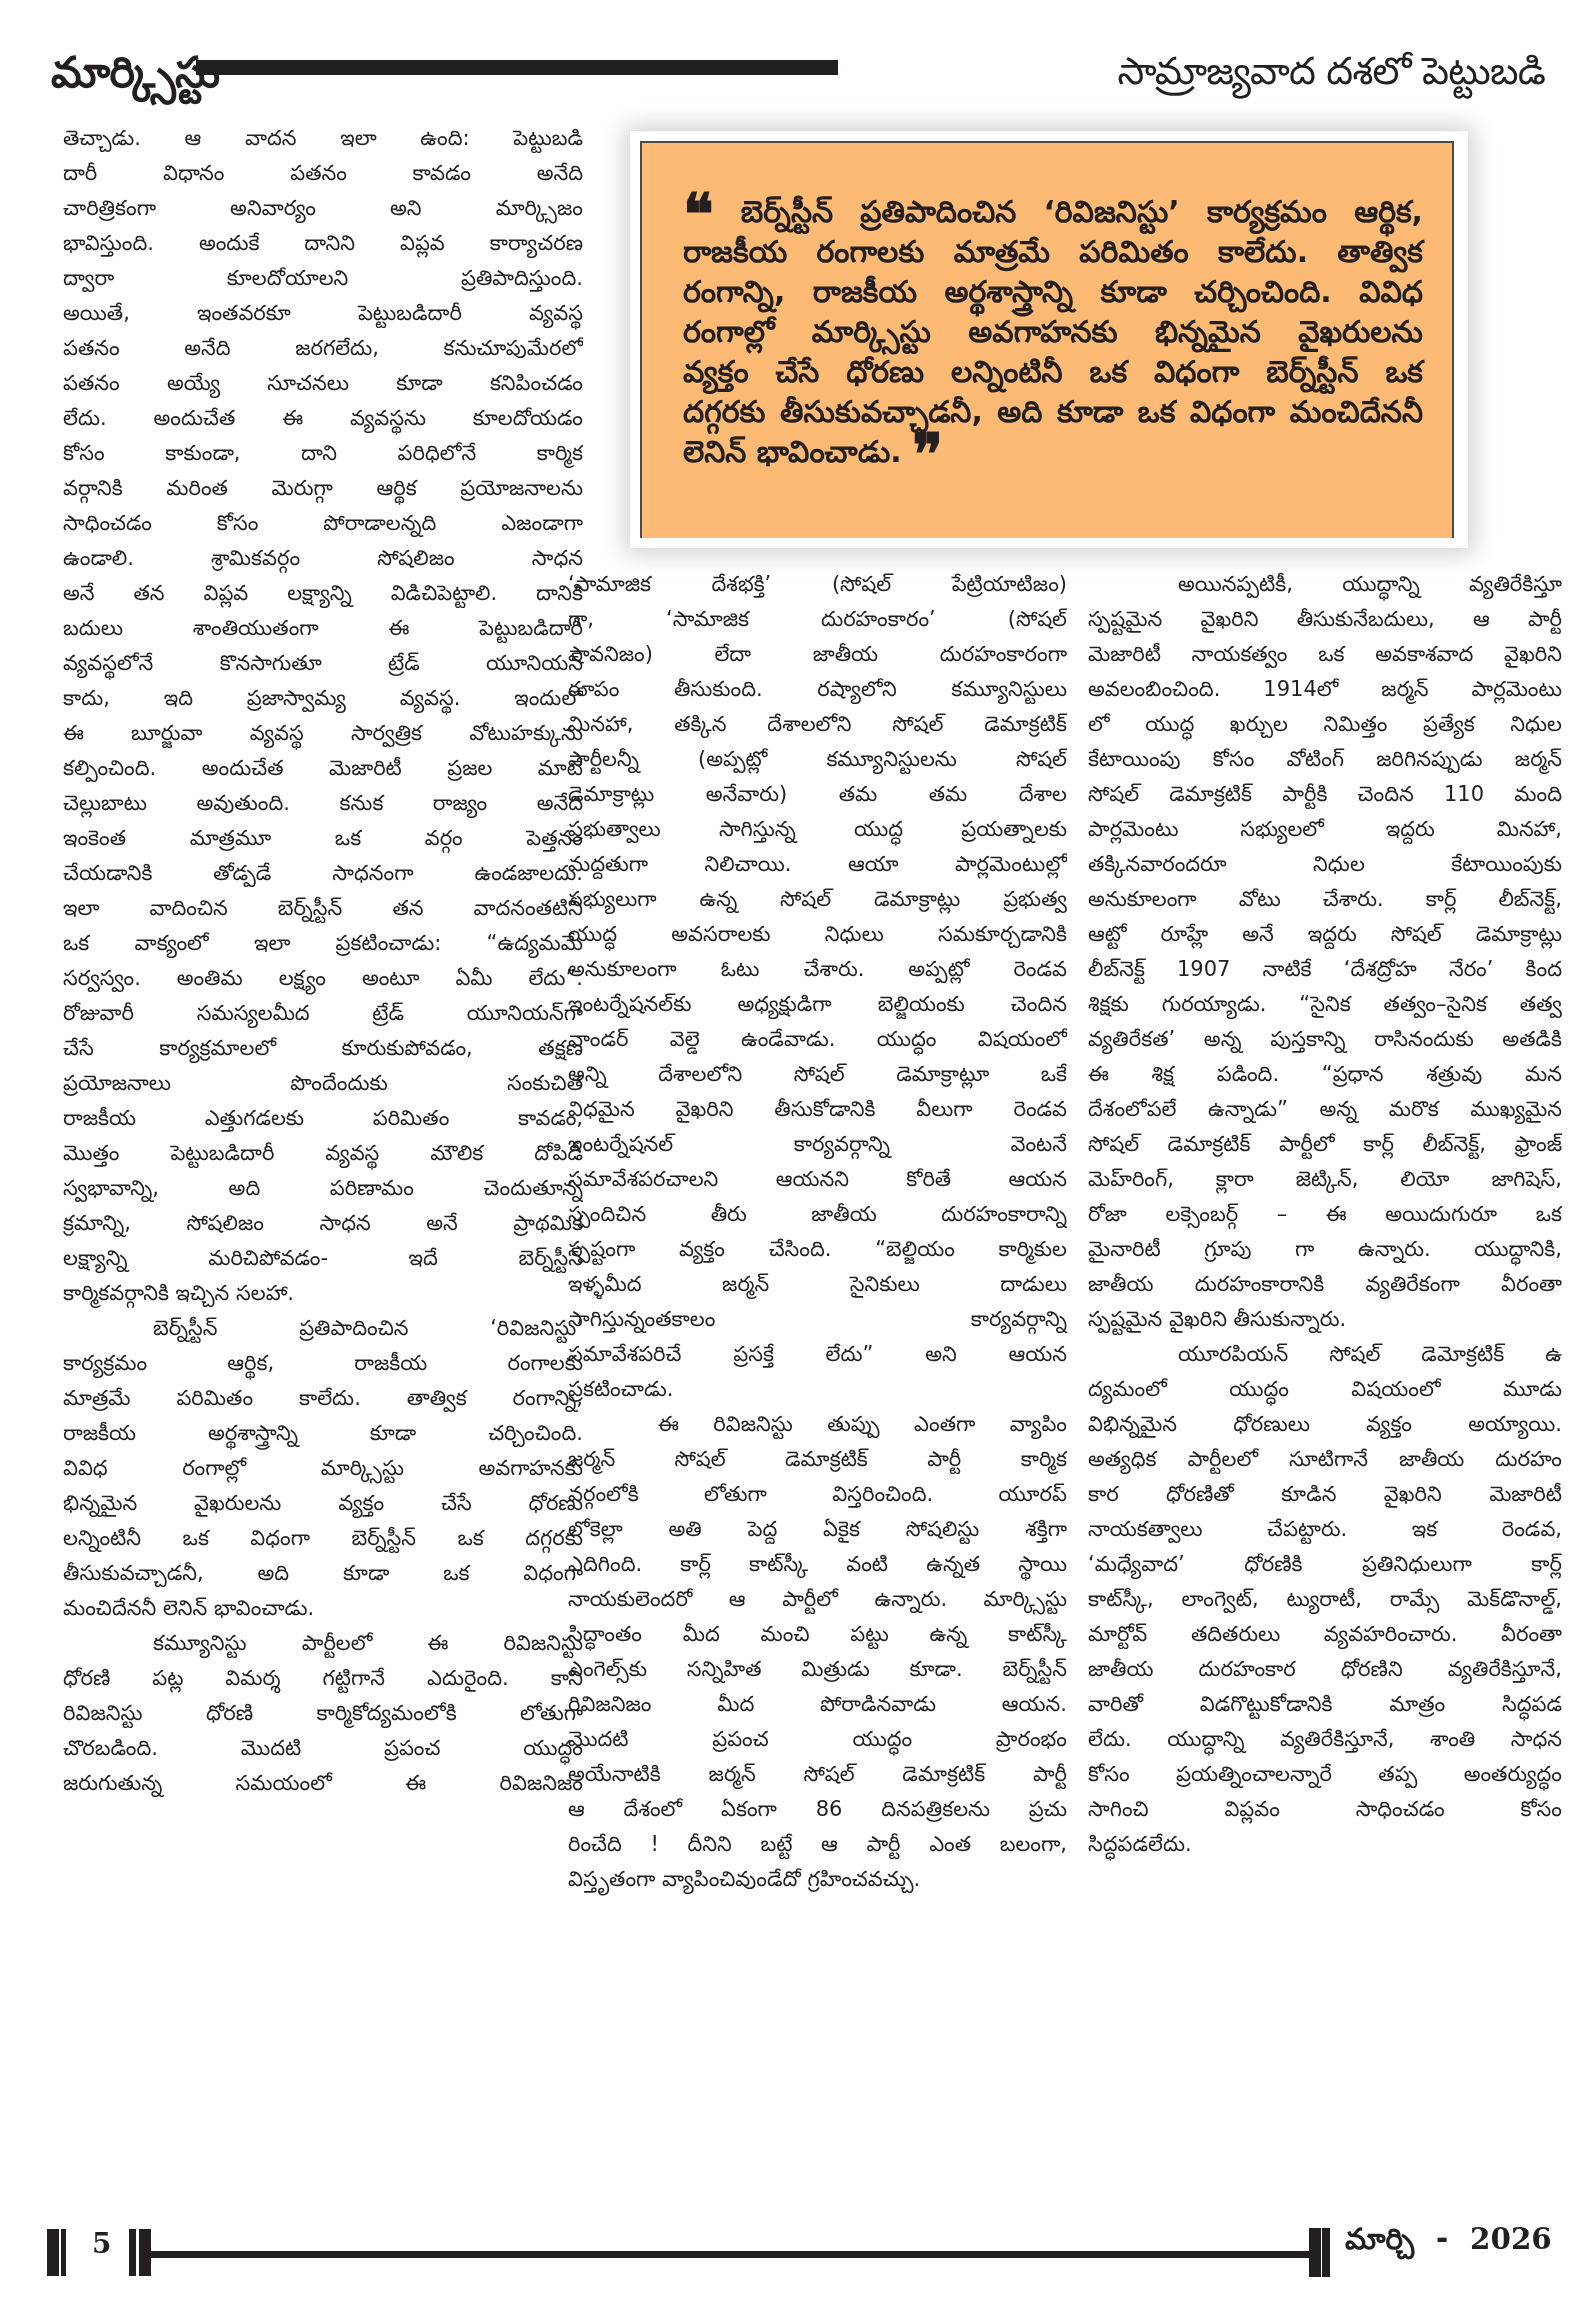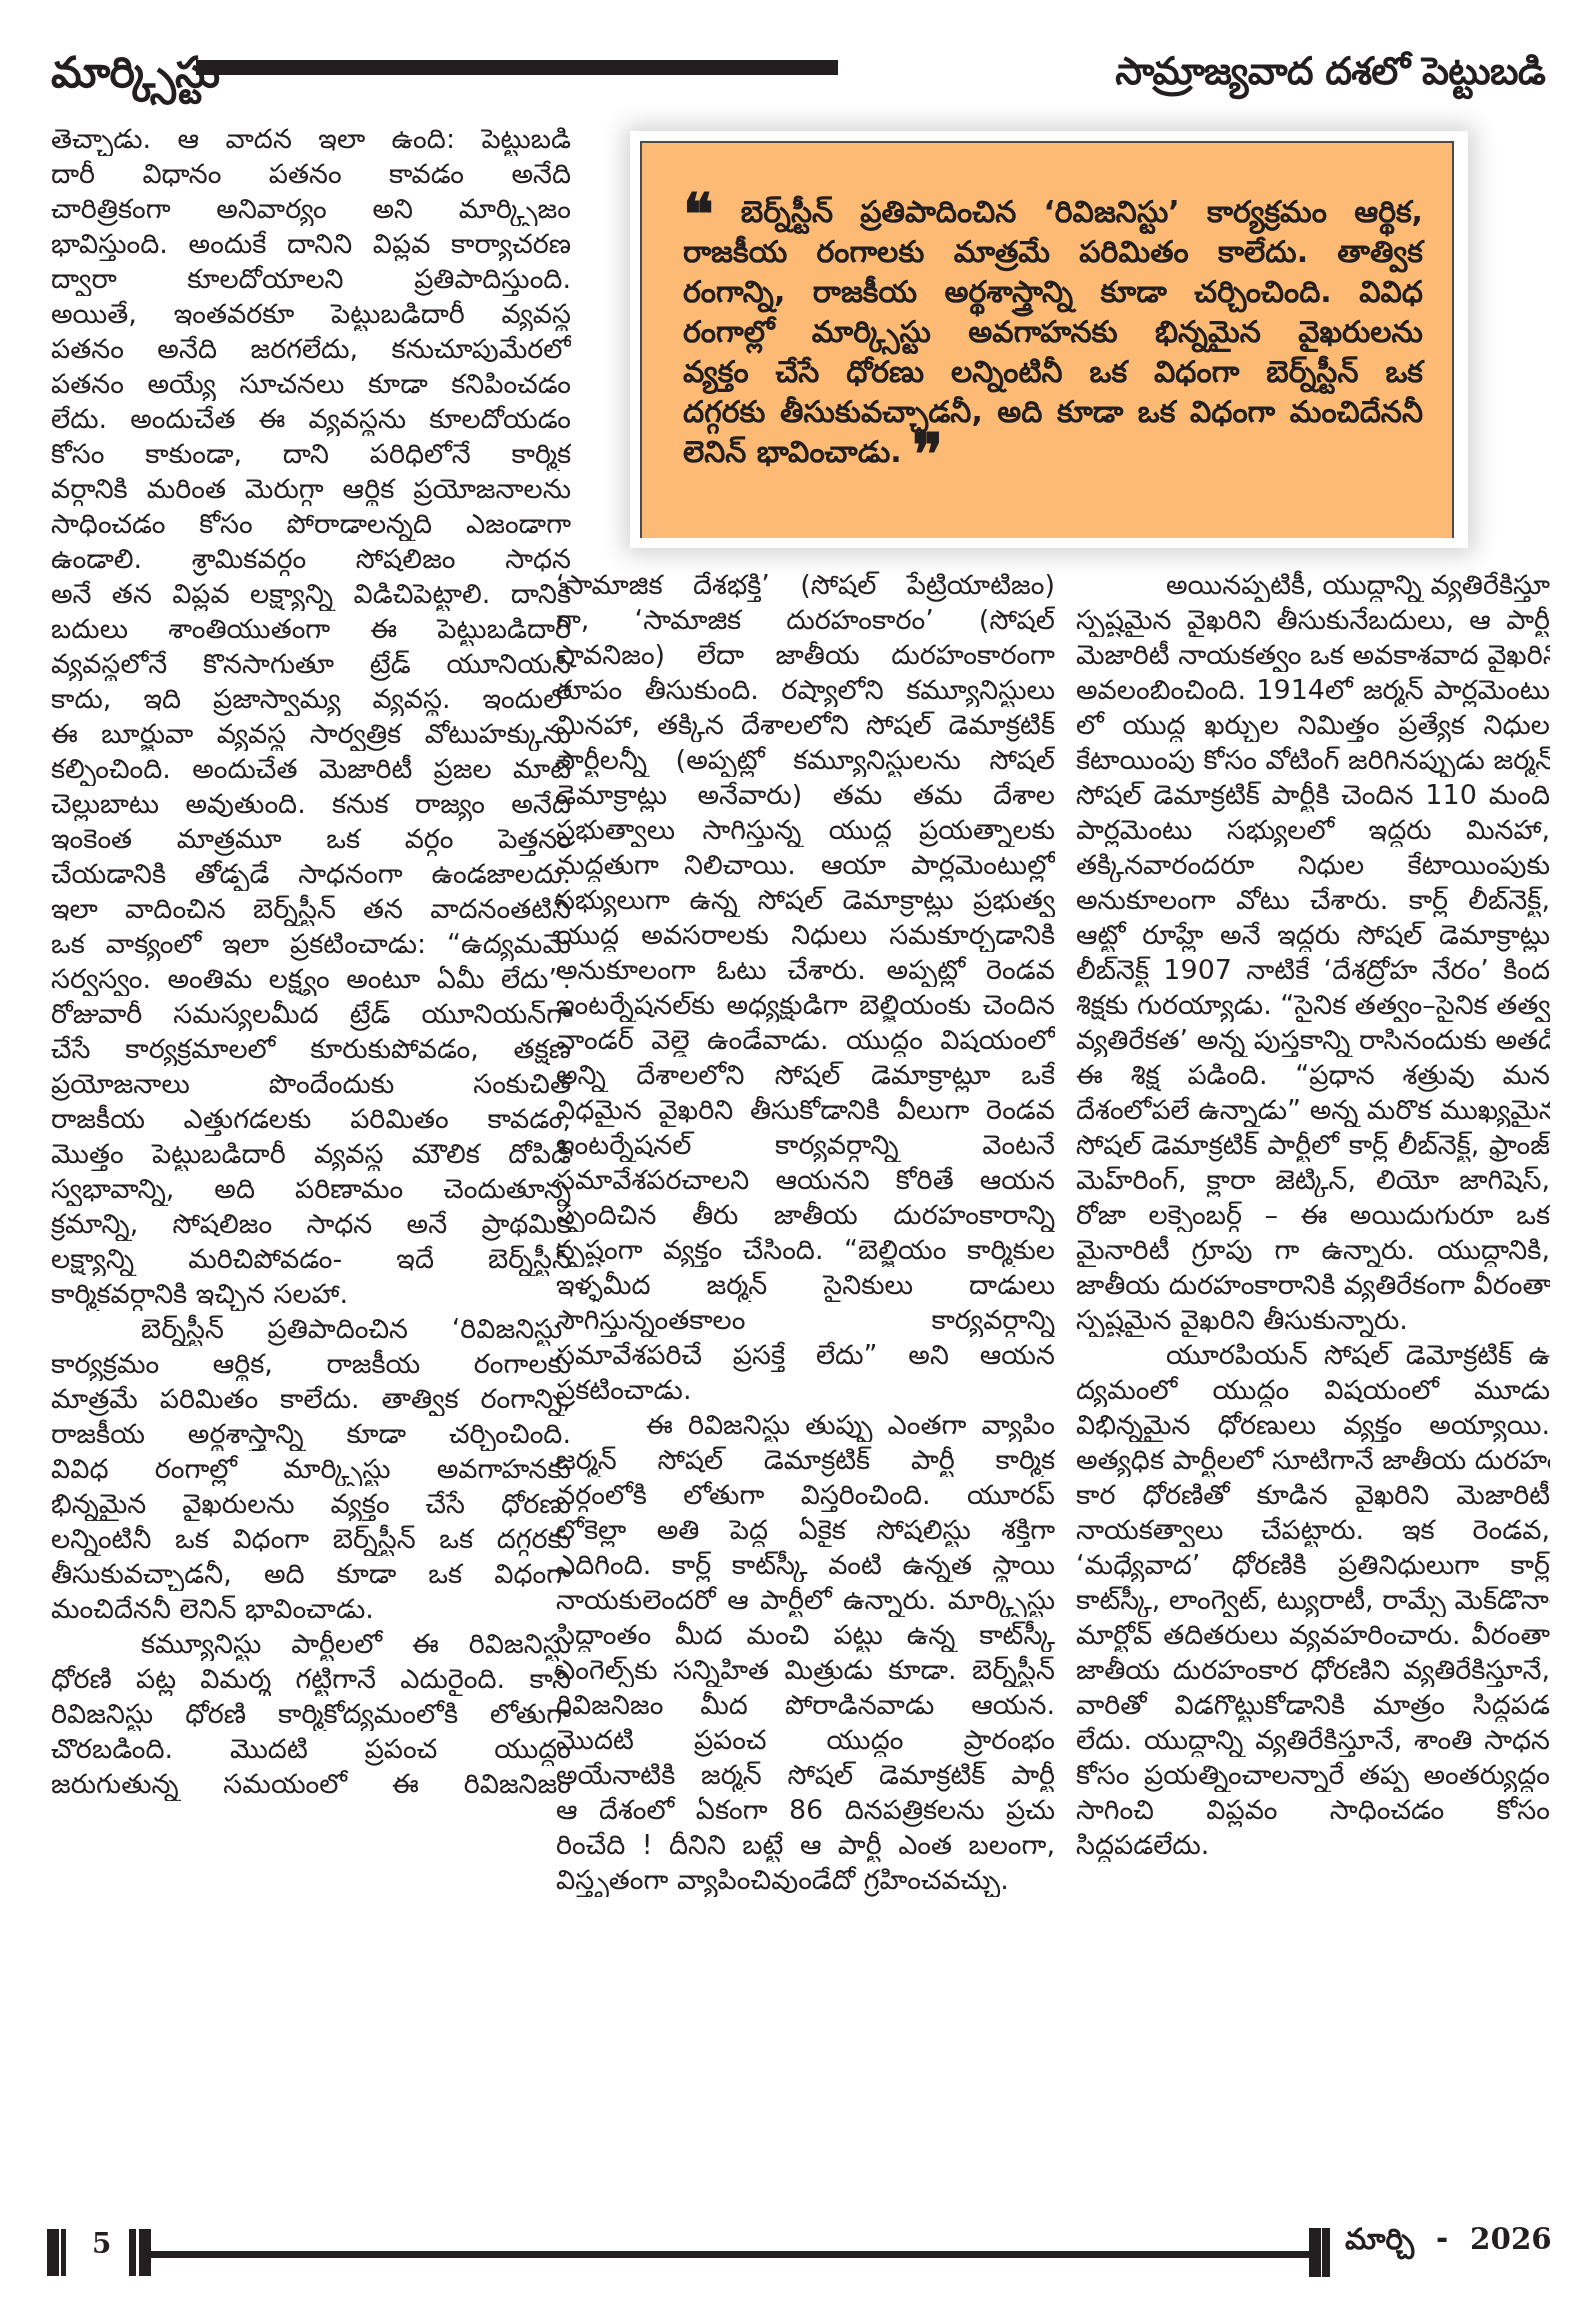--- a/index.html
+++ b/index.html
@@ -1,21 +1,21 @@
 <!DOCTYPE html>
 <html style="font-size:13px"><head>
 <meta charset="utf-8">
 <style>
   html, body { margin: 0; padding: 0; background: #ffffff; }
   body { width: 1594px; height: 2319px; position: relative; overflow: hidden;
          font-family: "DejaVu Sans", "Liberation Sans", sans-serif; color: #231f20; }
   .hdr-left { position: absolute; left: 51px; top: 47px; font-size: 43px; font-weight: bold; letter-spacing: -0.8px; }
   .hdr-bar { position: absolute; left: 196px; top: 60px; width: 642px; height: 14.7px; background: #231f20; }
-  .hdr-right { position: absolute; right: 49px; top: 49px; font-size: 38px; font-weight: bold; letter-spacing: -0.8px; }
-  .col { position: absolute; font-size: 27px; line-height: 35px; text-align: justify; text-align-last: justify; }
+  .hdr-right { position: absolute; right: 49px; top: 49px; font-size: 38px; font-weight: normal; letter-spacing: -0.8px; }
+  .col { position: absolute; font-size: 21px; line-height: 35px; text-align: justify; text-align-last: justify; margin-left: 12px; }
   .col .ln { display: block; white-space: nowrap; overflow: hidden; text-align: justify; text-align-last: justify; }
   .col .ln.last { text-align-last: left; }
   .col .ln.ind { text-indent: 90px; }
   #col-left { left: 51px; top: 121px; width: 520px; }
   #col-mid { left: 556px; top: 567px; width: 499px; }
   #col-right { left: 1076px; top: 567px; width: 474px; }
   .quote-shadow { position: absolute; left: 630px; top: 131px; width: 838px; height: 417px;
                   box-shadow: 0 0 23px 6.5px rgba(0,0,0,0.18); }
   .quote-box { position: absolute; left: 640px; top: 141px; width: 814px; height: 397px;
                border: 2.5px solid #4a4a4a; border-bottom: none; background: #fdba74; box-sizing: border-box; }

